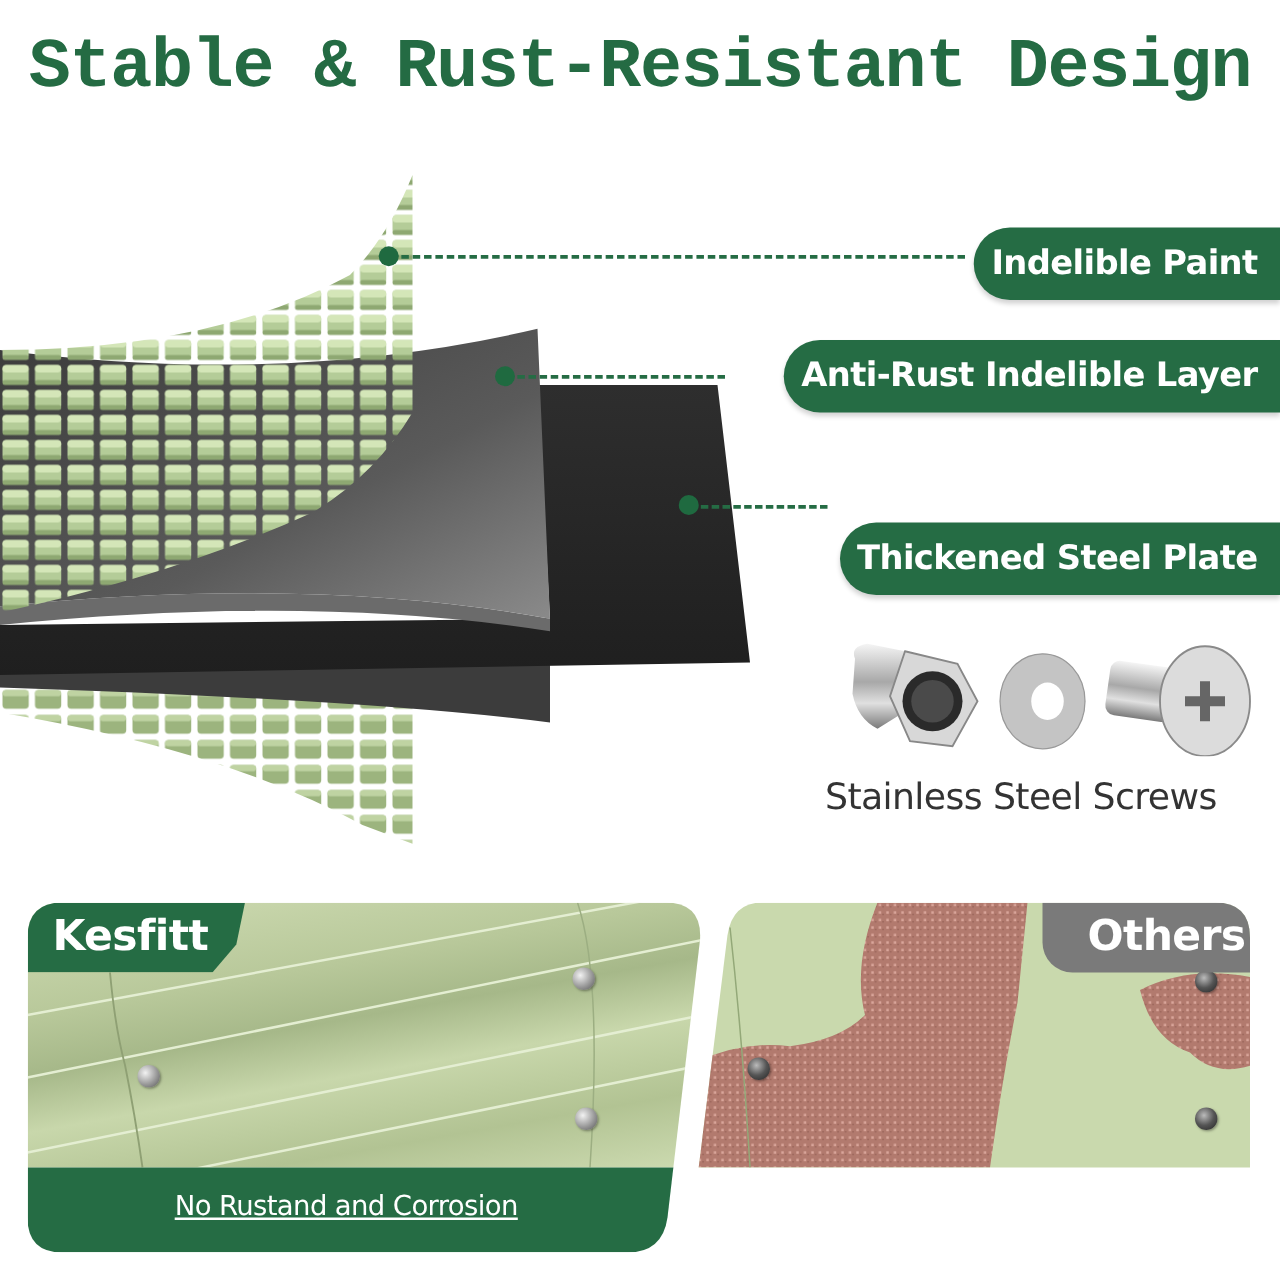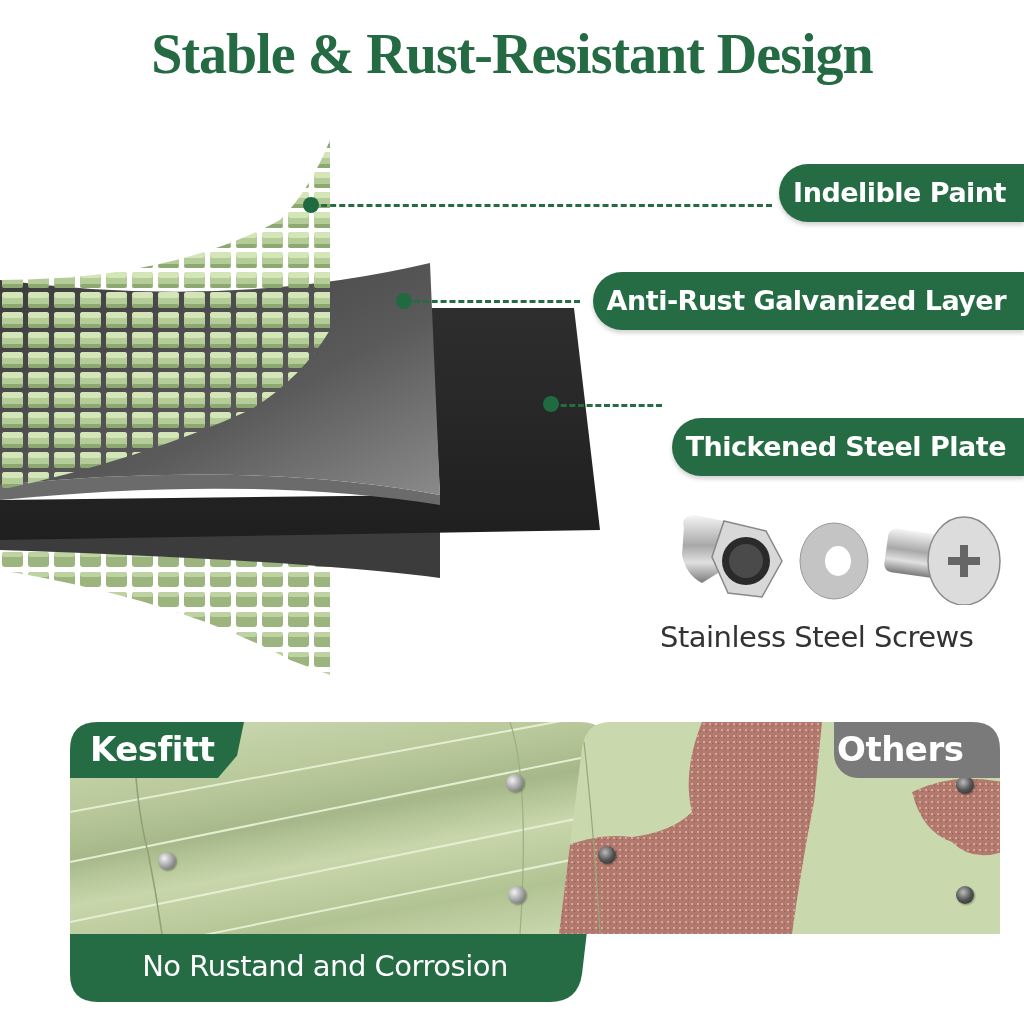--- a/index.html
+++ b/index.html
@@ -2,21 +2,21 @@
 <html><head>
 <meta charset="utf-8">
 <style>
   * { box-sizing: border-box; margin: 0; padding: 0; }
   html, body { width: 1024px; height: 1024px; background: #ffffff; overflow: hidden; }
   body { position: relative; font-family: "DejaVu Sans", sans-serif; }
 
   .title {
     position: absolute; left: 0; top: 22px; width: 1024px; text-align: center;
     font-weight: bold; font-size: 56px; letter-spacing: -1px; color: #246b43;
-    font-family: Liberation Serif, serif;
+    font-family: Liberation Mono, monospace;
   }
 
   
   .layers { position: absolute; left: 0; top: 130px; width: 600px; height: 560px; }
   .layers svg { width: 600px; height: 560px; display: block; }
 
   
   .callout { position: absolute; right: 0; height: 58px; background: #256c44;
     border-radius: 29px 0 0 29px; color: #fff; font-weight: bold;
     font-size: 27px; line-height: 58px; padding-left: 14px; padding-right: 18px;
@@ -25,38 +25,38 @@
   .dot { position: absolute; width: 16px; height: 16px; border-radius: 50%; background: #1f6a40; }
 
   
   .hardware { position: absolute; left: 672px; top: 505px; width: 340px; height: 100px; }
   .hw-caption { position: absolute; left: 660px; top: 620px; width: 350px; 
     font-size: 29px; color: #333; letter-spacing: -0.5px; }
 
   
   .card { position: absolute; top: 722px; height: 280px; overflow: hidden; }
   .card-left { left: 22px; width: 540px;
-    clip-path: path('M 28 0 L 510 0 Q 540 0 538 30 L 512 252 Q 508 280 480 280 L 28 280 Q 0 280 0 252 L 0 28 Q 0 0 28 0 Z'); margin-left: 48px; }
+    clip-path: path('M 28 0 L 510 0 Q 540 0 538 30 L 512 252 Q 508 280 480 280 L 28 280 Q 0 280 0 252 L 0 28 Q 0 0 28 0 Z'); }
   .card-right { left: 552px; width: 450px;
     clip-path: path('M 58 0 L 420 0 Q 448 0 448 28 L 448 252 Q 448 280 420 280 L 28 280 Q 0 280 2 252 L 30 26 Q 34 0 58 0 Z'); }
 
   .card-body { position: absolute; left: 0; top: 0; width: 100%; height: 212px; }
   .card-left .card-body { background: linear-gradient(170deg, #cfdcb3 0%, #b8c89a 30%, #a6b889 45%, #c8d7ab 60%, #b2c393 80%, #cddbb1 100%); }
   .card-right .card-body { background: #c9d9ad; }
 
   .card-footer { position: absolute; left: 0; bottom: 0; width: 100%; height: 68px;
-    color: #fff; font-size: 29px; text-align: center; line-height: 64px; letter-spacing: -0.5px; }
+    color: #fff; font-size: 22px; text-align: center; line-height: 64px; letter-spacing: -0.5px; text-decoration: underline; }
   .card-left .card-footer { background: #256c44; padding-right: 30px; }
   .card-right .card-footer { background: #7a7a7a; padding-left: 10px; }
 
   .card-tag { position: absolute; top: 0; height: 56px; color: #fff; font-weight: bold;
     font-size: 34px; line-height: 54px; letter-spacing: -0.5px; }
   .tag-left { left: 0; width: 174px; background: #256c44; padding-left: 20px;
     border-radius: 0 0 26px 0; clip-path: polygon(0 0, 100% 0, 100% 0, 96% 60%, 85% 100%, 0 100%); }
-  .tag-right { right: 0; width: 168px; background: #7a7a7a; padding-left: 3px;
+  .tag-right { right: 0; width: 168px; background: #7a7a7a; padding-left: 36px;
     border-radius: 0 0 0 24px; }
 
   .screw { position: absolute; width: 18px; height: 18px; border-radius: 50%;
     background: radial-gradient(circle at 35% 35%, #f2f2f2 0%, #9a9a9a 55%, #555 100%);
     box-shadow: 1px 1px 2px rgba(0,0,0,0.35); }
   .screw-dark { background: radial-gradient(circle at 40% 35%, #bbb 0%, #555 50%, #222 100%); }
 </style>
 </head>
 <body>
 
@@ -93,28 +93,28 @@
 
     <path d="M 0 355 Q 250 330 440 365 L 440 375 Q 250 345 0 370 Z" fill="#6b6b6b"></path>
     <path d="M 0 150 Q 230 180 430 133 L 440 365 Q 250 330 0 355 Z" fill="url(#galv)"></path>
 
     <path d="M 0 150 Q 170 150 280 90 Q 310 60 330 10 L 330 200 Q 300 250 250 280 Q 140 330 0 360 Z" fill="url(#cubes)"></path>
   </svg>
 </div>
 
 <div class="leader" style="left:312px; top:204px; width:460px;"></div>
 <div class="dot" style="left:303px; top:197px;"></div>
-<div class="callout" style="top:164px;">
+<div class="callout" style="top:182px;">
   <span>Indelible Paint</span>
 </div>
 
 <div class="leader" style="left:405px; top:300px; width:175px;"></div>
 <div class="dot" style="left:396px; top:293px;"></div>
 <div class="callout" style="top:272px;">
-  <span>Anti-Rust Galvanized Layer</span>
+  <span>Anti-Rust Indelible Layer</span>
 </div>
 
 <div class="leader" style="left:552px; top:404px; width:110px;"></div>
 <div class="dot" style="left:543px; top:396px;"></div>
 <div class="callout" style="top:373px;margin-top:45px;">
   <span>Thickened Steel Plate</span>
 </div>
 
 <div class="hardware">
   <svg viewBox="0 0 340 100" width="340" height="100" xmlns="http://www.w3.org/2000/svg">

